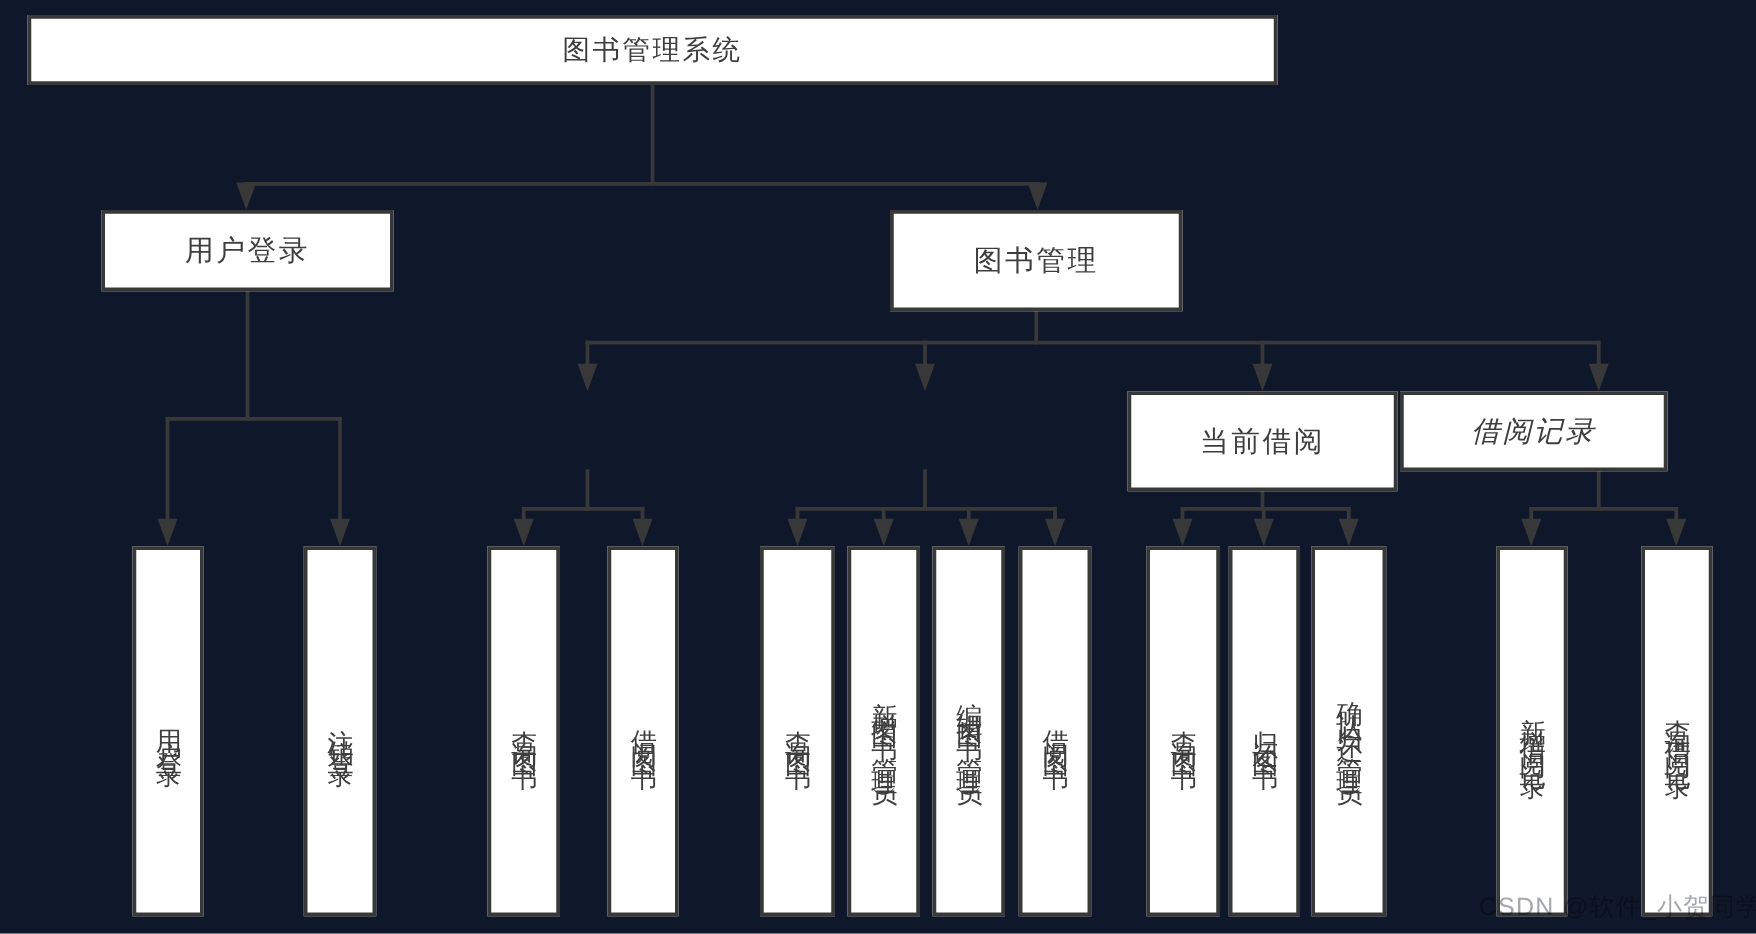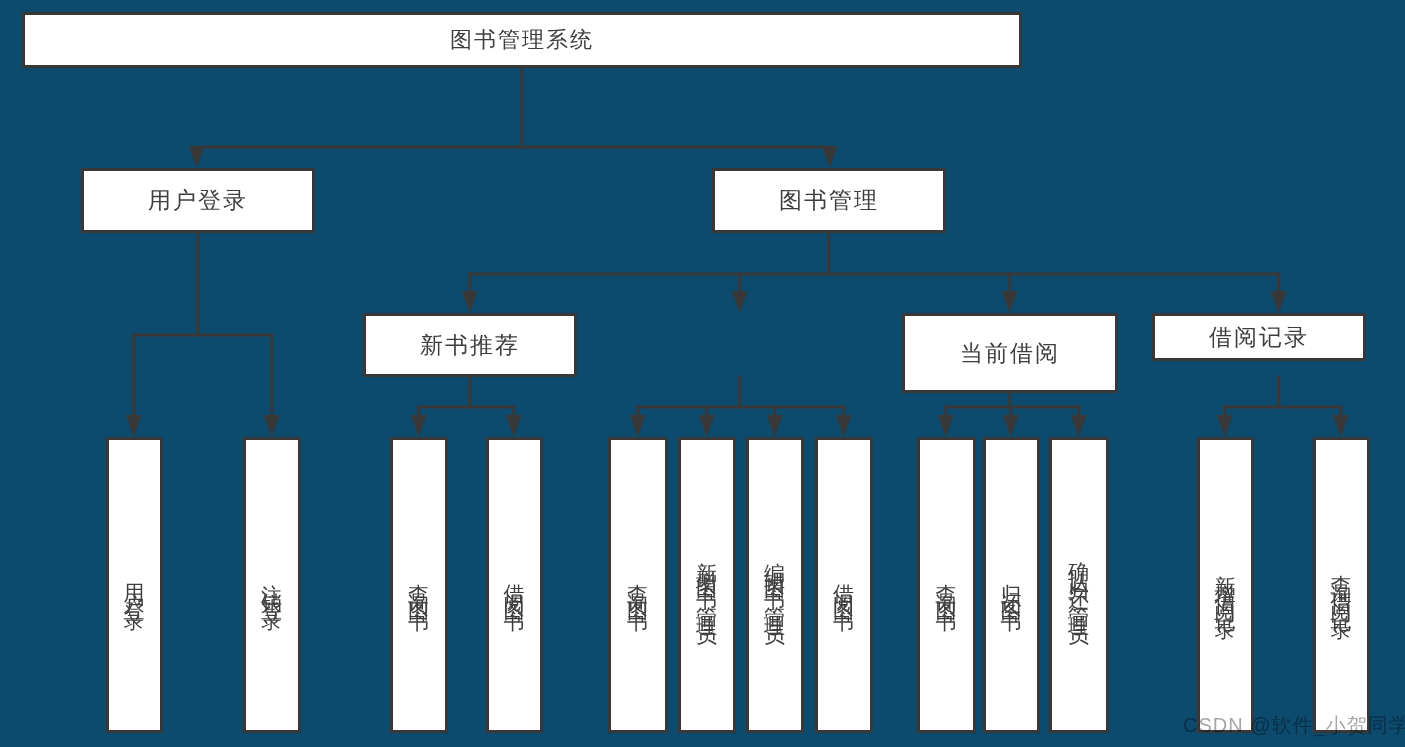--- a/index.html
+++ b/index.html
@@ -1,17 +1,17 @@
 <!DOCTYPE html>
 <html><head>
 <meta charset="utf-8">
 <style>
   html,body { margin:0; padding:0; background:#ffffff; }
   .canvas {
-    position:relative; width:1405px; height:747px; background:#0c4a6e;
+    position:relative; width:1405px; height:747px; background:#0f172a;
     font-family:"Liberation Sans","DejaVu Sans",sans-serif; overflow:hidden;
   }
   .wires { position:absolute; left:0; top:0; width:1405px; height:747px; z-index:1; }
   .node {
     position:absolute; box-sizing:border-box; background:#ffffff;
     border:3px solid #383838; color:#3e3e3e; z-index:2;
     display:flex; align-items:center; justify-content:center;
     text-align:center;
   }
   .h-label { font-size:23px; letter-spacing:2px; white-space:nowrap; }
@@ -96,31 +96,28 @@
     </g>
   </svg>
 
   <div class="node" style="left:22px; top:12px; width:1000px; height:56px;">
     <span class="title-label">图书管理系统</span>
   </div>
 
   <div class="node" style="left:81px; top:168px; width:234px; height:65px;">
     <span class="h-label">用户登录</span>
   </div>
-  <div class="node" style="left:712px; top:168px; width:234px; height:65px;">
+  <div class="node" style="left:712px; top:168px; width:234px; height:81px;">
     <span class="h-label">图书管理</span>
   </div>
 
-  <div class="node" style="left:363px; top:313px; width:214px; height:64px;">
-    <span class="h-label">新书推荐</span>
-  </div>
   <div class="node" style="left:902px; top:313px; width:216px; height:80px;">
     <span class="h-label">当前借阅</span>
   </div>
-  <div class="node" style="left:1152px; top:313px; width:214px; height:48px;">
+  <div class="node" style="left:1120px; top:313px; width:214px; height:64px;font-style:italic;">
     <span class="h-label">借阅记录</span>
   </div>
 
   <div class="node leaf" style="left:106px; width:57px;">
     <span class="vtext">用户登录</span>
   </div>
   <div class="node leaf" style="left:243px; width:58px;">
     <span class="vtext">注销登录</span>
   </div>
 

